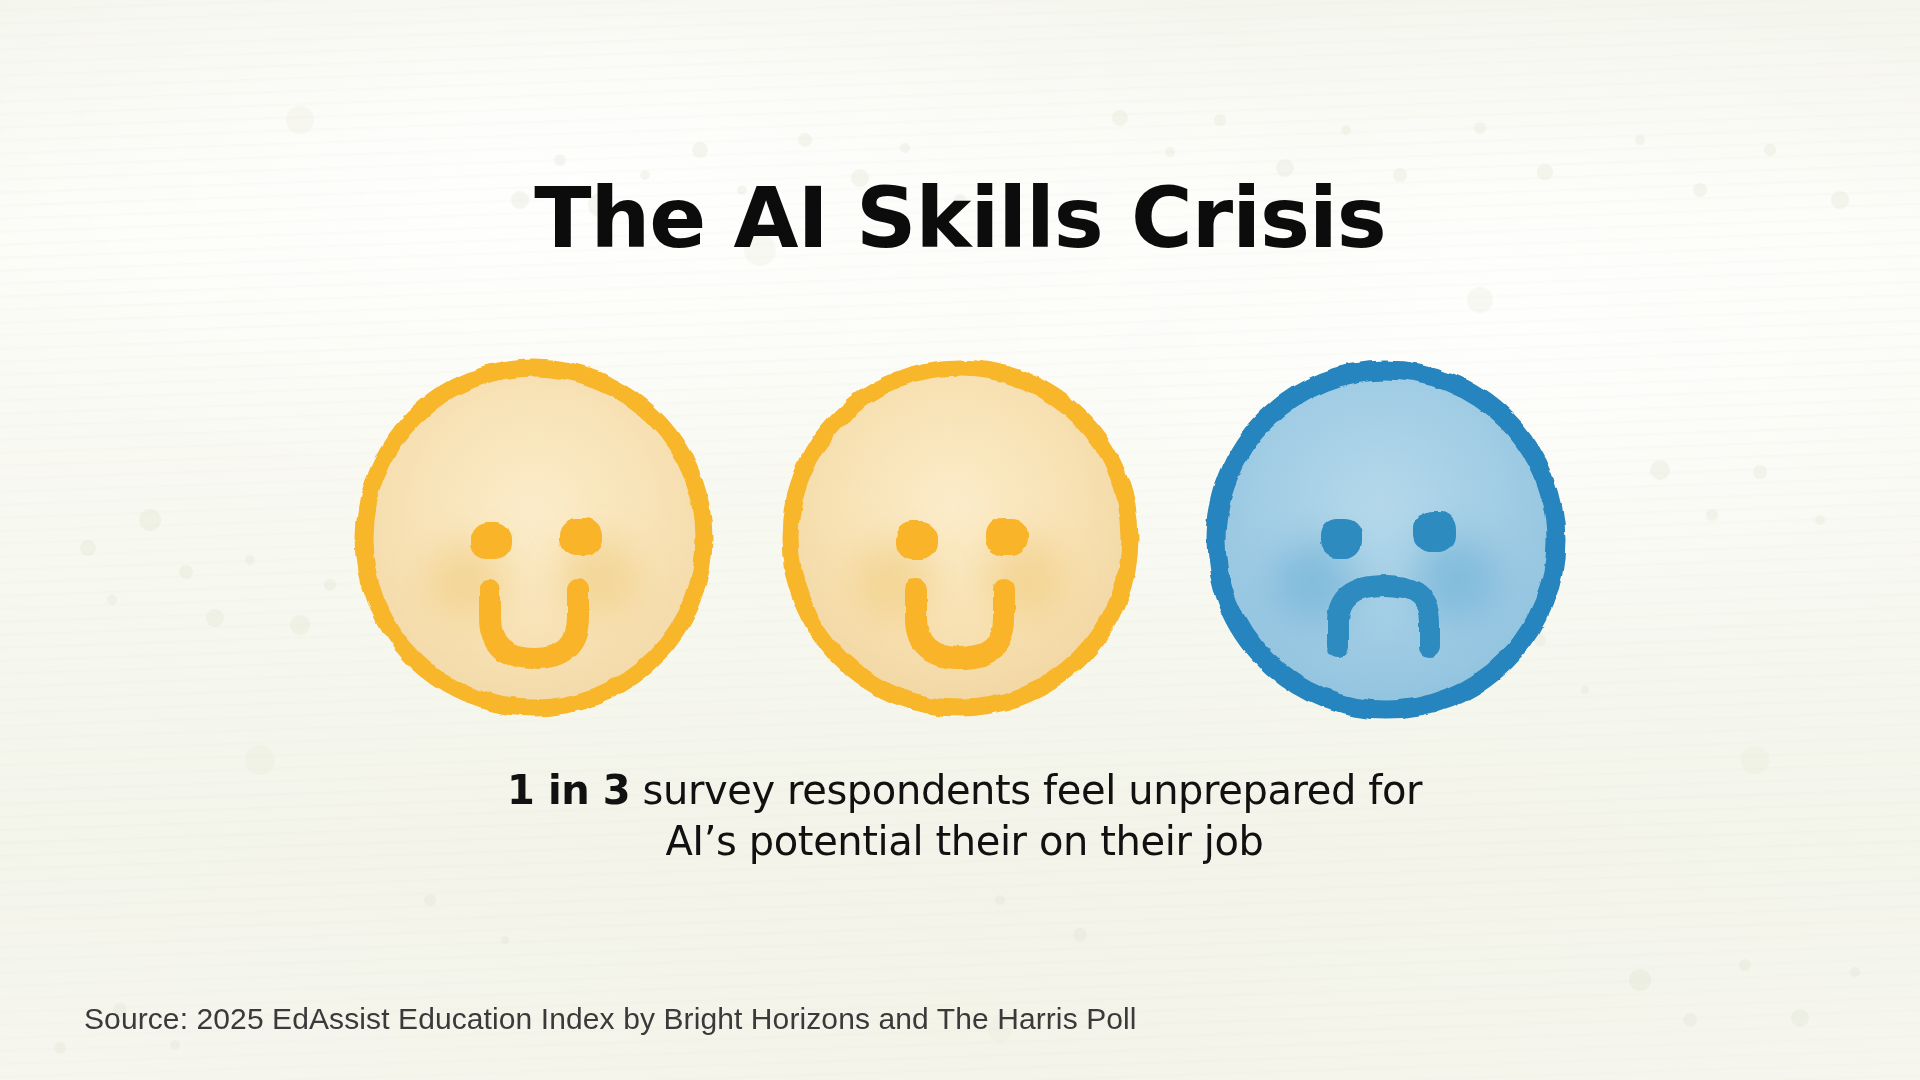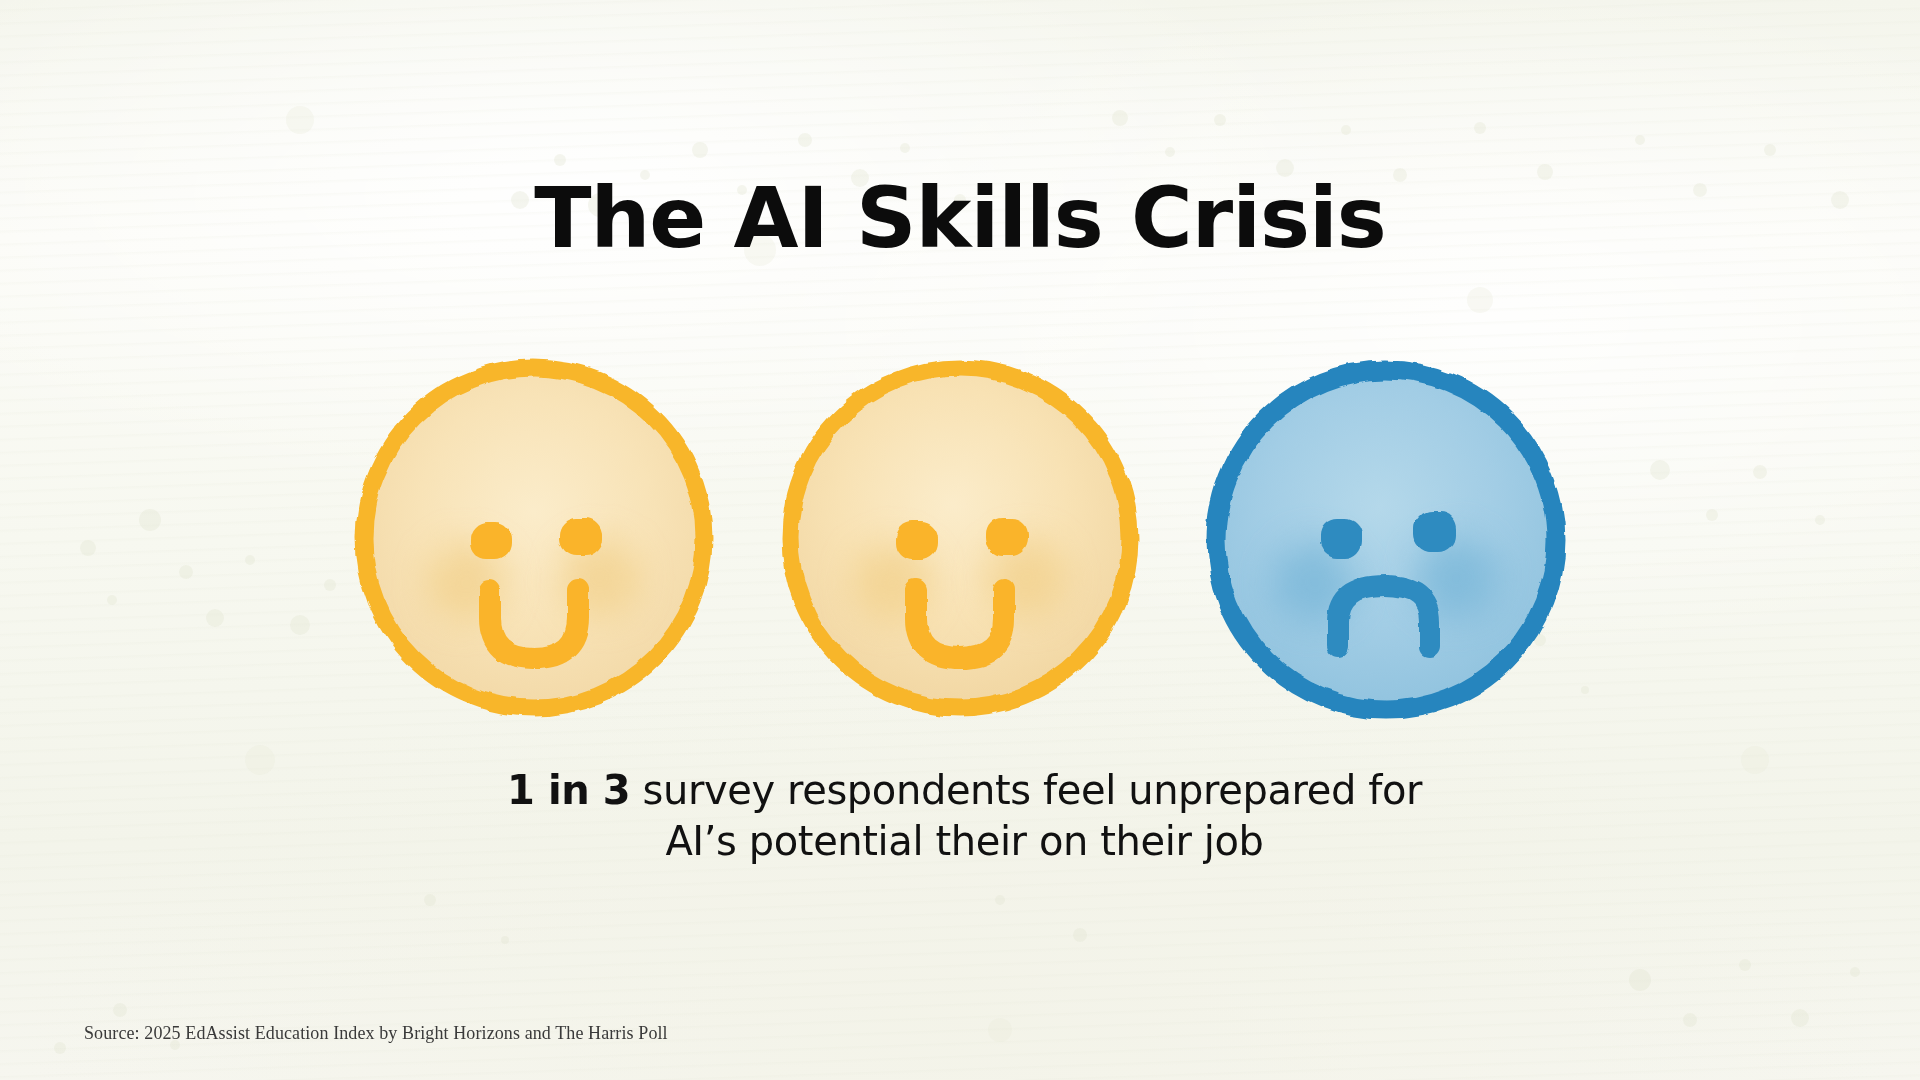--- a/index.html
+++ b/index.html
@@ -83,23 +83,23 @@
     line-height:1.28;
     color:#111111;
     letter-spacing:-0.4px;
     margin-left:24px;
   }
   #subtitle .strong { font-weight:bold; }
 
   
   #source {
     position:absolute;
-    bottom:36px; left:84px;
-    font-family:Liberation Serif, serif;
-    font-size:18px;
+    bottom:44px; left:84px;
+    font-family:Liberation Sans, sans-serif;
+    font-size:30px;
     color:#3a3a3a;
     letter-spacing:0.1px;
   }
 </style>
 </head>
 <body>
 
 <div id="poster">
 
   <svg id="paper-texture" viewBox="0 0 1920 1080" preserveAspectRatio="none" aria-hidden="true">

